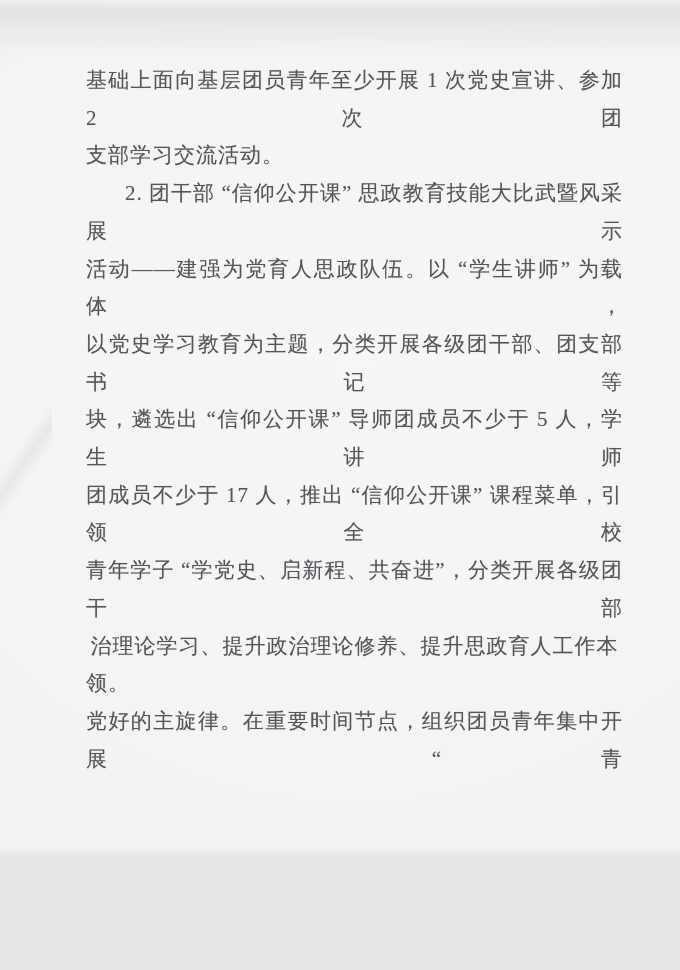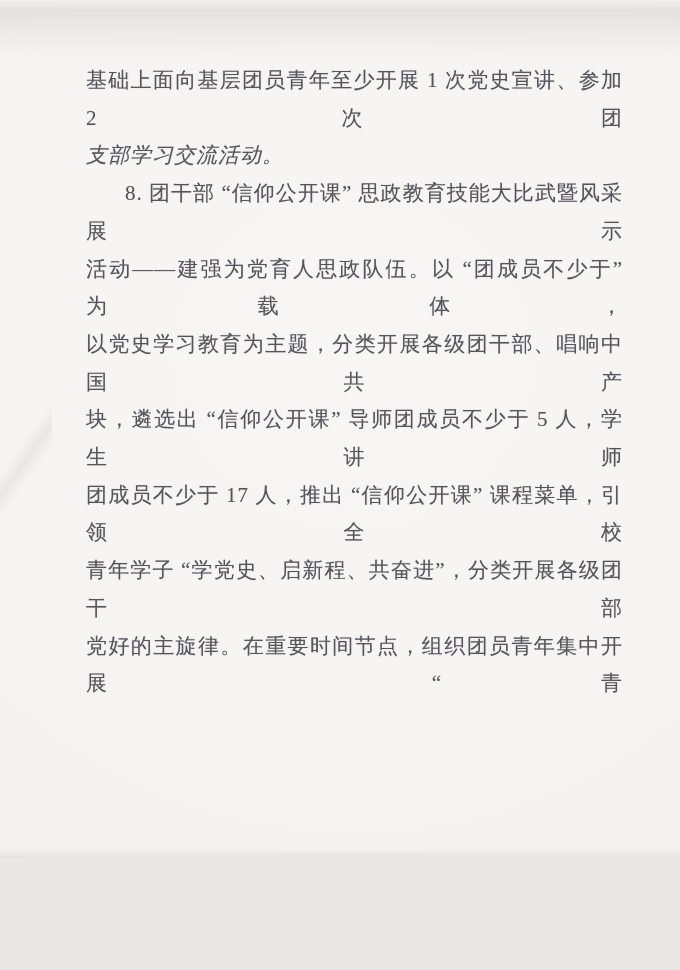--- a/index.html
+++ b/index.html
@@ -55,37 +55,37 @@
     letter-spacing: 1px;
     text-shadow: 0 0 1px rgba(95,95,105,0.35);
   }
   .text-line {
     text-align: justify;
     text-align-last: justify;
   }
   .text-line.para-last {
     text-align: center;
     text-align-last: left;
-    font-style: italic;
   }
   .text-line.para-first-indent {
     text-indent: 39px;
   }
 </style>
 </head>
 <body>
 
 <div class="paper">
   <div class="scan-shadow-top"></div>
   <div class="scan-crease-left"></div>
   <div class="text-block" style="color: rgb(85, 85, 93);">
       <div class="text-line">基础上面向基层团员青年至少开展 1 次党史宣讲、参加 2 次团</div>
       <div class="text-line para-last">支部学习交流活动。</div>
-      <div class="text-line para-first-indent">8. 团干部 “信仰公开课” 思政教育技能大比武暨风采展示</div>
-      <div class="text-line">活动——建强为党育人思政队伍。以 “团成员不少于” 为载体，</div>
-      <div class="text-line">以党史学习教育为主题，分类开展各级团干部、唱响中国共产</div>
+      <div class="text-line para-first-indent">2. 团干部 “信仰公开课” 思政教育技能大比武暨风采展示</div>
+      <div class="text-line">活动——建强为党育人思政队伍。以 “学生讲师” 为载体，</div>
+      <div class="text-line">以党史学习教育为主题，分类开展各级团干部、团支部书记等</div>
       <div class="text-line">块，遴选出 “信仰公开课” 导师团成员不少于 5 人，学生讲师</div>
       <div class="text-line">团成员不少于 17 人，推出 “信仰公开课” 课程菜单，引领全校</div>
       <div class="text-line">青年学子 “学党史、启新程、共奋进”，分类开展各级团干部</div>
+      <div class="text-line para-last">治理论学习、提升政治理论修养、提升思政育人工作本领。</div>
       <div class="text-line">党好的主旋律。在重要时间节点，组织团员青年集中开展 “青</div>
     </div>
   <div class="scan-shadow-bottom"></div>
 </div>
 
 </body></html>

